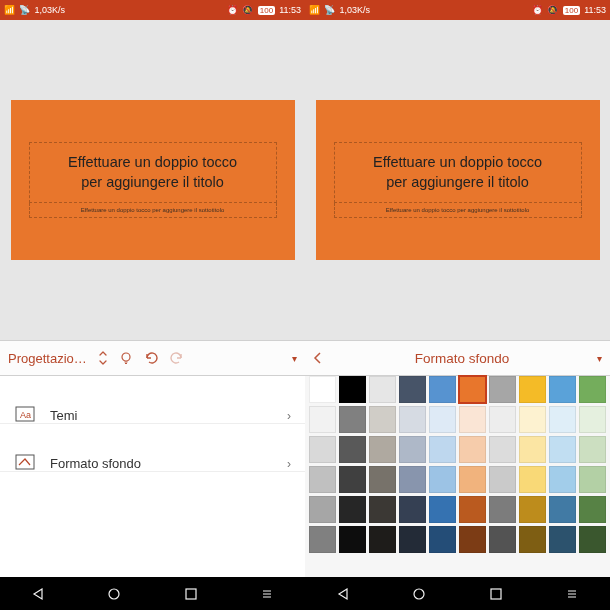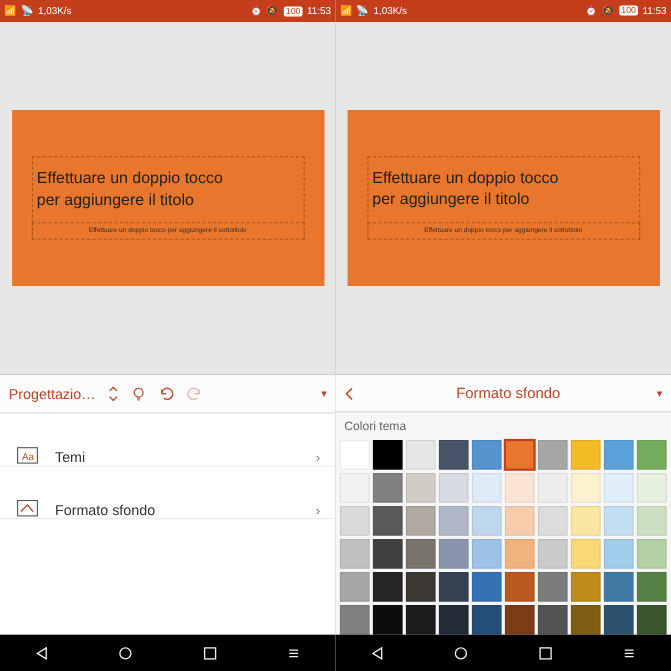--- a/index.html
+++ b/index.html
@@ -5,21 +5,21 @@
     * { margin: 0; padding: 0; box-sizing: border-box; font-family: -apple-system, BlinkMacSystemFont, "Segoe UI", sans-serif; }
     body { width: 610px; height: 610px; background: #000; overflow: hidden; display: flex; }
     .pane { width: 305px; height: 610px; display: flex; flex-direction: column; background: #e6e6e6; }
     
     .status-bar { height: 20px; background: #c43e1c; color: #fff; display: flex; align-items: center; padding: 0 4px; font-size: 9px; justify-content: space-between; }
     .status-left { display: flex; align-items: center; gap: 4px; }
     .status-right { display: flex; align-items: center; gap: 4px; }
     
     .slide-area { flex: 0 0 320px; background: #e6e6e6; display: flex; align-items: center; justify-content: center; padding: 8px; }
     .slide { width: 284px; height: 160px; background: #e8762c; display: flex; flex-direction: column; align-items: center; justify-content: center; padding: 0 18px; color: #222; }
-    .slide-title-box { border: 1px dashed rgba(0,0,0,0.25); width: 100%; padding: 10px 4px; text-align: left; }
+    .slide-title-box { border: 1px dashed rgba(0,0,0,0.25); width: 100%; padding: 10px 4px; text-align: center; }
     .slide-title { font-size: 14.5px; line-height: 1.35; font-weight: 300; }
     .slide-subtitle-box { border: 1px dashed rgba(0,0,0,0.25); border-top: none; width: 100%; padding: 4px; text-align: center; }
     .slide-subtitle { font-size: 6px; opacity: 0.85; }
     
     .toolbar { height: 36px; background: #fcfcfc; border-top: 1px solid #d0d0d0; border-bottom: 1px solid #d0d0d0; display: flex; align-items: center; padding: 0 8px; gap: 10px; font-size: 13px; }
     .toolbar-left .tab { color: #b7472a; font-weight: 400; }
     .tb-btn { color: #b7472a; opacity: 0.9; font-size: 14px; display:flex; align-items:center; }
     .tb-btn.disabled { opacity: 0.35; }
     .tb-back { width: 14px; }
     .tb-title { color: #b7472a; flex: 1; font-size: 13.5px; }
@@ -177,21 +177,20 @@
     <span class="tb-btn tb-back">
       <svg width="10" height="12" viewBox="0 0 10 12">
           <path d="M7 1 L2 6 L7 11" stroke="#b7472a" stroke-width="1.5" fill="none"></path>
         </svg>
     </span>
     <span class="tb-title" style="text-align:center;">Formato sfondo</span>
     <span class="tb-arrow-dn">▾</span>
   </div>
 
   <div class="palette-area">
-    <div class="palette-label">Colori tema</div>
     <div class="swatches" id="swatch-grid">
         <div class="sw" style="background: rgb(255, 255, 255);"></div>
         <div class="sw" style="background: rgb(0, 0, 0);"></div>
         <div class="sw" style="background: rgb(230, 230, 230);"></div>
         <div class="sw" style="background: rgb(71, 84, 104);"></div>
         <div class="sw" style="background: rgb(87, 147, 208);"></div>
         <div class="sw selected" style="background: rgb(232, 118, 44);"></div>
         <div class="sw" style="background: rgb(166, 166, 166);"></div>
         <div class="sw" style="background: rgb(244, 187, 39);"></div>
         <div class="sw" style="background: rgb(90, 162, 217);"></div>

